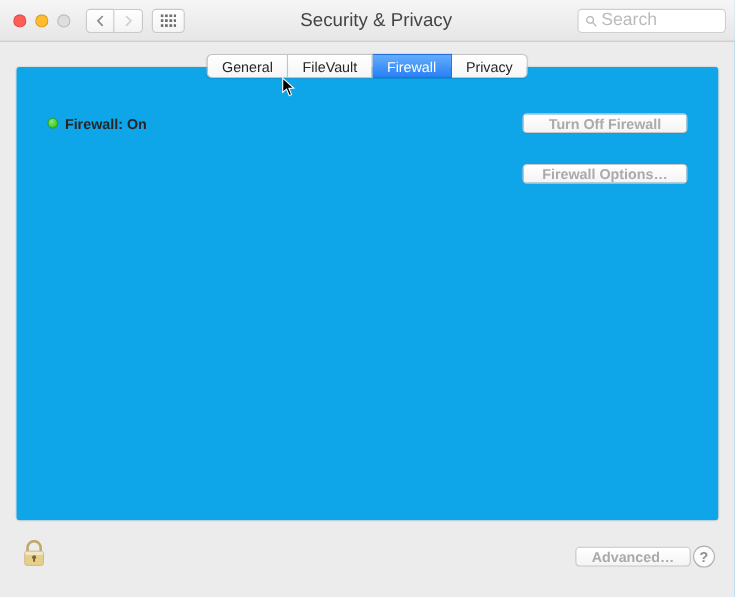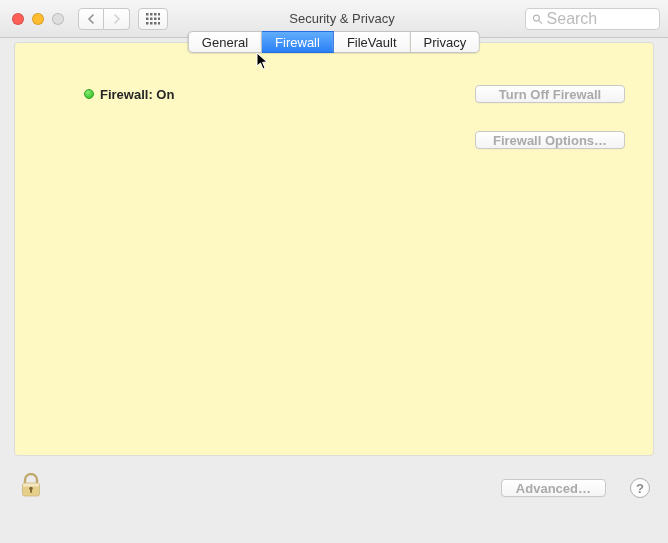--- a/index.html
+++ b/index.html
@@ -36,44 +36,43 @@
   .nav-btn:first-child { border-radius: 4px 0 0 4px; }
   .nav-btn:last-child { border-radius: 0 4px 4px 0; border-left: none; }
   .grid-btn {
     width: 30px; height: 22px; margin-left: 8px;
     background: linear-gradient(#ffffff, #f4f4f4);
     border: 1px solid #c9c9c9; border-radius: 4px;
     display: flex; align-items: center; justify-content: center;
   }
   .win-title {
     position: absolute; left: 16px; right: 0; text-align: center;
-    font-size: 13px; color: #444; pointer-events: none;
+    font-size: 17px; color: #444; pointer-events: none;
   }
   .search-wrap { margin-left: auto; }
   .search {
     width: 135px; height: 22px;
     border: 1px solid #cfcfcf; border-radius: 4px;
     background: #ffffff;
     display: flex; align-items: center; padding: 0 6px; gap: 4px;
     color: #9b9b9b;
   }
   .search input {
     border: none; outline: none; background: transparent;
     font-size: 16px; color: #444; width: 100%;
   }
   .search input::placeholder { color: #bbb; }
   
   .panel {
-    margin: 4px 14px 8px 14px;
-    background: #fef9c3;
+    margin: 22px 14px 8px 14px;
+    background: #0ea5e9;
     border: 1px solid #dcdcdc;
     border-radius: 4px;
     height: 414px;
     position: relative;
-    padding-left: 41px;
   }
   
   .seg {
     position: absolute; top: -12px; left: 50%; transform: translateX(-50%);
     display: flex;
     border-radius: 5px;
     box-shadow: 0 0.5px 1px rgba(0,0,0,0.1);
   }
   .seg-item {
     height: 22px; padding: 0 13px;
@@ -126,21 +125,21 @@
     display: flex; justify-content: flex-end; margin-top: 28px;
   }
   
   .footer {
     height: 48px;
     display: flex; align-items: center;
     padding: 0 18px 0 20px;
   }
   .lock-icon { margin-right: 10px; margin-top: -2px; }
   .footer-text { font-size: 13px; color: #333; }
-  .footer-right { margin-left: auto; display: flex; align-items: center; gap: 24px; }
+  .footer-right { margin-left: auto; display: flex; align-items: center; gap: 2px; }
   .help-circle {
     width: 20px; height: 20px; border-radius: 50%;
     border: 1.5px solid #b0b0b0;
     display: flex; align-items: center; justify-content: center;
     color: #8d8d8d; font-size: 13px; font-weight: 600;
     background: #fcfcfc;
   }
 </style>
 </head>
 <body>
@@ -189,22 +188,22 @@
           <line x1="7.8" y1="7.8" x2="11" y2="11" stroke="#b5b5b5" stroke-width="1.3" stroke-linecap="round"></line>
         </svg>
       <input type="text" placeholder="Search" style="">
     </div>
   </div>
 </div>
 
 <div class="panel">
   <div class="seg">
     <div class="seg-item">General</div>
+    <div class="seg-item">FileVault</div>
     <div class="seg-item active">Firewall</div>
-    <div class="seg-item">FileVault</div>
     <div class="seg-item">Privacy</div>
   </div>
 
   <svg class="cursor-arrow" width="14" height="18" viewBox="0 0 14 18">
     <path d="M1 1 L1 14 L4.5 11 L7 17 L9 16 L6.6 10.3 L11 10 Z" fill="#000" stroke="#fff" stroke-width="1"></path>
   </svg>
 
   <div class="panel-inner">
     <div class="status-line">
       <span class="status-dot"></span>

